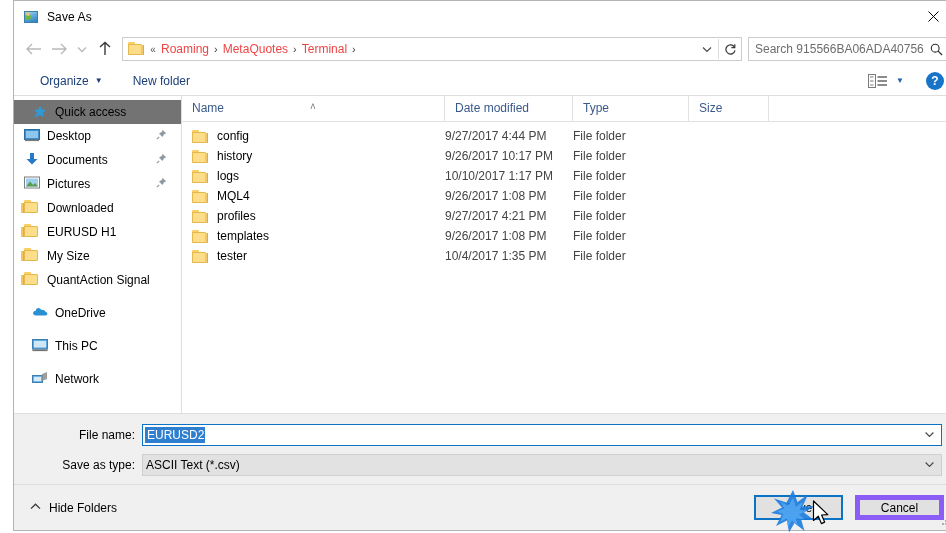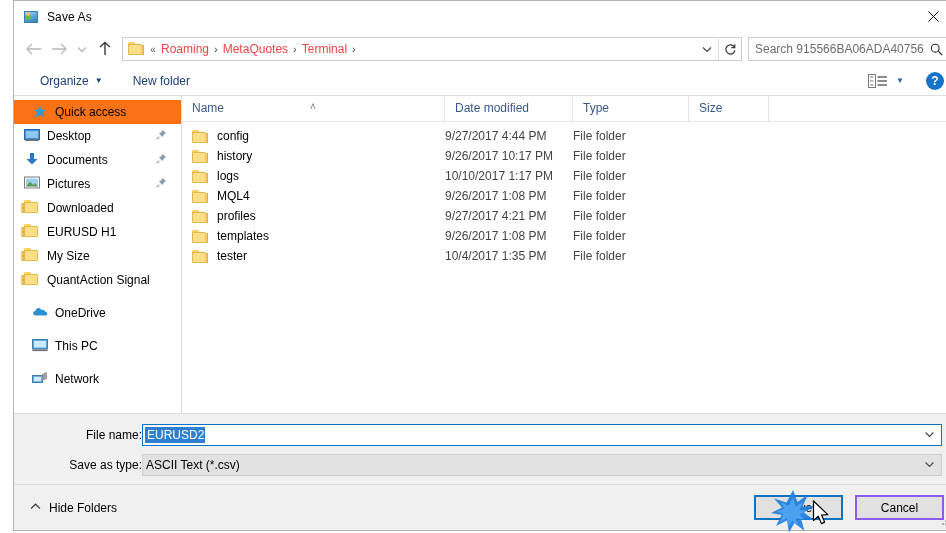--- a/index.html
+++ b/index.html
@@ -232,21 +232,21 @@
     height: 24px;
     display: flex;
     align-items: center;
     padding-left: 10px;
     box-sizing: border-box;
     position: relative;
     font-size: 12px;
     color: #000;
     white-space: nowrap;
   }
-  .side-item.selected { background: #f97316; }
+  .side-item.selected { background: #737373; }
   .side-item.lvl0 { padding-left: 10px; }
   .side-item.root { padding-left: 18px; }
   .side-ico {
     width: 16px; height: 16px;
     margin-right: 7px;
     flex: 0 0 16px;
     position: relative;
   }
   .side-label { overflow: hidden; }
   .pin {
@@ -350,20 +350,21 @@
   .form-row {
     display: flex;
     align-items: center;
     height: 22px;
     margin-bottom: 8px;
   }
   .form-label {
     width: 128px;
     flex: 0 0 128px;
     text-align: right;
+    padding-right: 7px;
     box-sizing: border-box;
     font-size: 12px;
     color: #000;
   }
   .combo {
     flex: 1 1 auto;
     margin-right: 14px;
     height: 22px;
     display: flex;
     align-items: center;
@@ -426,21 +427,21 @@
   .footer-spacer { flex: 1 1 auto; }
   .btn {
     width: 89px;
     height: 25px;
     font-size: 12px;
     display: flex;
     align-items: center;
     justify-content: center;
     box-sizing: border-box;
     background: #e1e1e1;
-    border: 2px solid #8b5cf6;
+    border: 5px solid #8b5cf6;
     color: #000;
     position: relative;
   }
   .btn.primary {
     border: 2px solid #0b72c4;
     background: #e1e1e1;
   }
   .btn + .btn { margin-left: 12px; }
   .grip {
     position: absolute;

